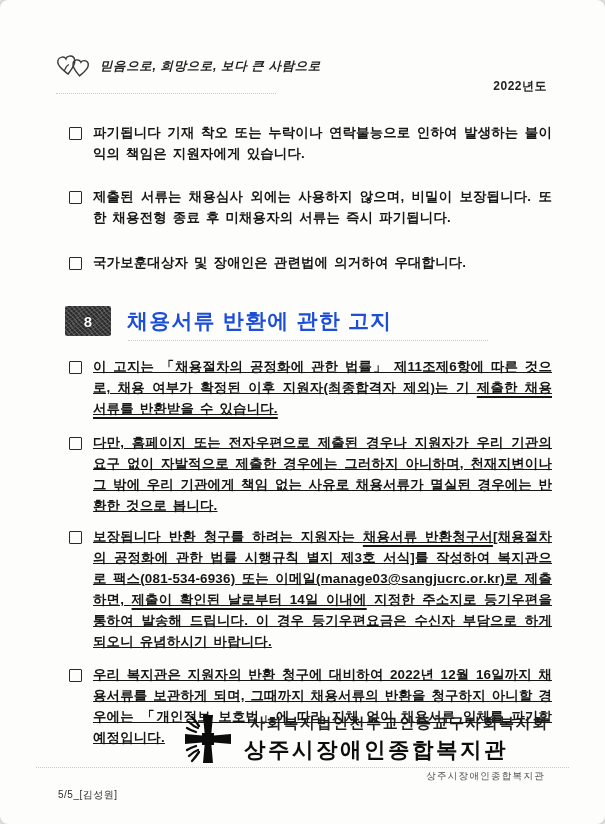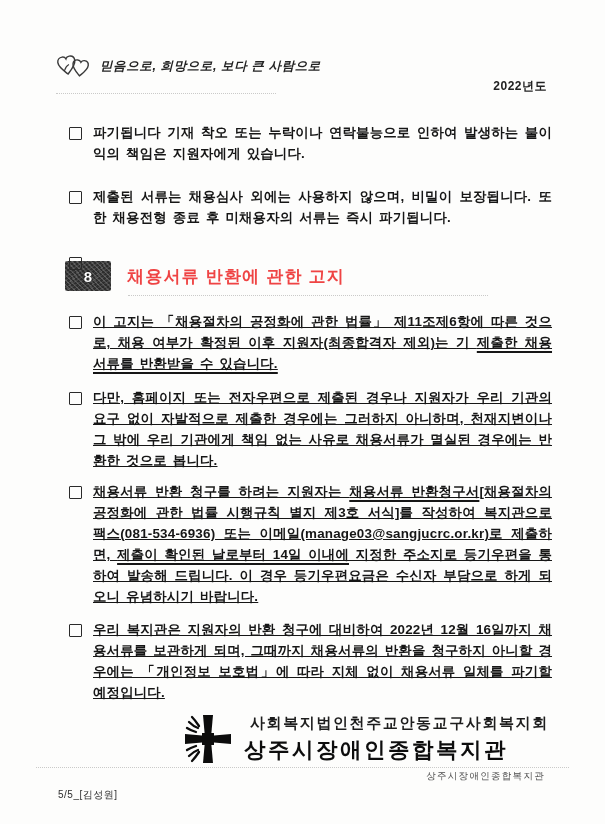--- a/index.html
+++ b/index.html
@@ -5,20 +5,21 @@
   html,body{margin:0;padding:0;background:#e8e8e8;}
   .page{
     position:relative;
     width:605px;height:824px;
     margin:0 auto;
     background:#fdfdfc;
     font-family:"Liberation Sans","DejaVu Sans",sans-serif;
     color:#1a1a1a;
     overflow:hidden;
     box-shadow:0 0 4px rgba(0,0,0,.25);
+    border-radius:8px;
   }
 
   
   .brand{position:absolute;top:52px;left:56px;display:flex;align-items:center;gap:8px;}
   .hearts{width:36px;height:28px;flex:0 0 auto;}
   .slogan{font-size:12.5px;font-style:italic;font-weight:700;letter-spacing:.6px;color:#222;}
   .year{position:absolute;top:78px;right:58px;font-size:12px;font-weight:600;color:#222;letter-spacing:.5px;}
   .scanline{position:absolute;border-top:1px dotted #b9b9b9;opacity:.75;}
   .scanline.hdr{top:93px;left:56px;width:220px;}
 
@@ -48,21 +49,21 @@
   .num-box{
     width:46px;height:30px;border-radius:2px;
     background:
       repeating-linear-gradient(47deg, rgba(255,255,255,.16) 0 1.5px, rgba(0,0,0,0) 1.5px 3.5px),
       repeating-linear-gradient(-33deg, rgba(255,255,255,.10) 0 1px, rgba(0,0,0,0) 1px 3px),
       #2d2d2d;
     color:#fff;display:flex;align-items:center;justify-content:center;
     font-size:15px;font-weight:800;
     text-shadow:0 0 2px #000;
   }
-  .section-title{font-size:17px;font-weight:800;letter-spacing:1.2px;color:#ef4444;}
+  .section-title{font-size:21px;font-weight:800;letter-spacing:1.2px;color:#1d4ed8;}
   .scanline.sec{position:relative;top:4px;left:60px;width:360px;margin-bottom:14px;}
 
   .para{margin-top:18px;text-decoration:underline;}
   .p1{margin-top:19px;}
   .p2{margin-top:13px;}
   .p3{margin-top:10px;}
   .p4{margin-top:12px;}
   .u{text-decoration:underline;text-underline-offset:3.5px;text-decoration-thickness:1.5px;}
 
   
@@ -99,20 +100,21 @@
       <span>파기됩니다 기재 착오 또는 누락이나 연락불능으로 인하여 발생하는 불이익의 책임은 지원자에게 있습니다.</span>
     </div>
 
     <div class="notice n2">
       <span class="cbx"></span>
       <span>제출된 서류는 채용심사 외에는 사용하지 않으며, 비밀이 보장됩니다. 또한 채용전형 종료 후 미채용자의 서류는 즉시 파기됩니다.</span>
     </div>
 
     <div class="notice n3">
       <span class="cbx"></span>
+      <span>국가보훈대상자 및 장애인은 관련법에 의거하여 우대합니다.</span>
     </div>
 
     <div class="section-header">
       <span class="num-box">
         <span>8</span>
       </span>
       <span class="section-title">채용서류 반환에 관한 고지</span>
     </div>
     <div class="scanline sec"></div>
 
@@ -121,21 +123,21 @@
       <span><span>이 고지는 「채용절차의 공정화에 관한 법률」 제11조제6항에 따른 것으로, 채용 여부가 확정된 이후 지원자(최종합격자 제외)는 기 </span><span class="u">제출한 채용서류를 반환받을 수 있습니다.</span></span>
     </div>
 
     <div class="notice para p2">
       <span class="cbx"></span>
       <span><span>다만, 홈페이지 또는 전자우편으로 제출된 경우나 지원자가 우리 기관의 요구 없이 자발적으로 제출한 경우에는 그러하지 아니하며, 천재지변이나 그 밖에 우리 기관에게 책임 없는 사유로 채용서류가 멸실된 경우에는 반환한 것으로 봅니다.</span></span>
     </div>
 
     <div class="notice para p3">
       <span class="cbx"></span>
-      <span><span>채용서류 반환 청구를 하려는 지원자는 </span><span class="u">채용서류 반환청구서</span><span>[채용절차의 공정화에 관한 법률 시행규칙 별지 제3호 서식]를 작성하여 복지관으로 팩스(081-534-6936) 또는 이메일(manage03@sangjucrc.or.kr)로 제출하면, </span><span class="u">제출이 확인된 날로부터 14일 이내에</span><span> 지정한 주소지로 등기우편을 통하여 발송해 드립니다. 이 경우 등기우편요금은 수신자 부담으로 하게 되오니 유념하시기 바랍니다.</span></span>
+      <span><span>보장됩니다 반환 청구를 하려는 지원자는 </span><span class="u">채용서류 반환청구서</span><span>[채용절차의 공정화에 관한 법률 시행규칙 별지 제3호 서식]를 작성하여 복지관으로 팩스(081-534-6936) 또는 이메일(manage03@sangjucrc.or.kr)로 제출하면, </span><span class="u">제출이 확인된 날로부터 14일 이내에</span><span> 지정한 주소지로 등기우편을 통하여 발송해 드립니다. 이 경우 등기우편요금은 수신자 부담으로 하게 되오니 유념하시기 바랍니다.</span></span>
     </div>
 
     <div class="notice para p4">
       <span class="cbx"></span>
       <span><span>우리 복지관은 지원자의 반환 청구에 대비하여 2022년 12월 16일까지 채용서류를 보관하게 되며, 그때까지 채용서류의 반환을 청구하지 아니할 경우에는 「개인정보 보호법」에 따라 지체 없이 채용서류 일체를 파기할 예정입니다.</span></span>
     </div>
 
   </div>
 
   <div class="footer-org">

